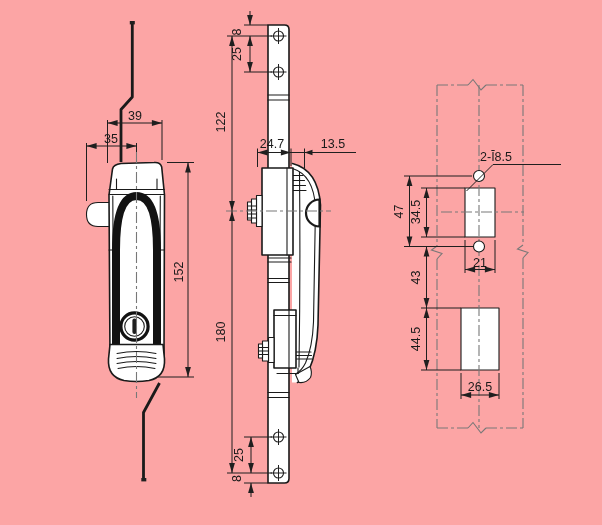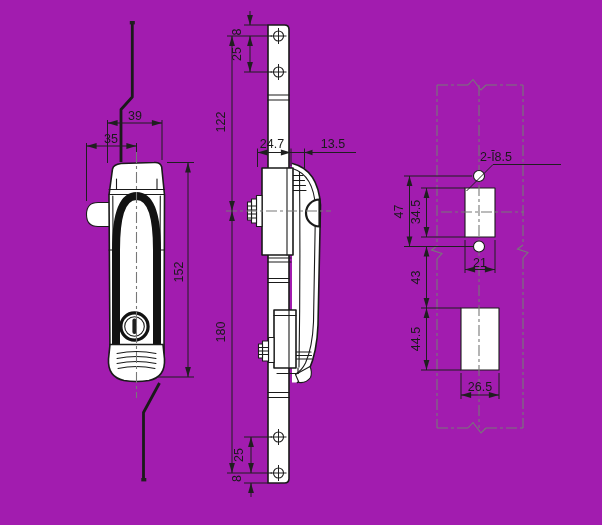--- a/index.html
+++ b/index.html
@@ -1,16 +1,16 @@
 <!DOCTYPE html>
 <html><head>
 <meta charset="utf-8">
 <style>
   html,body{margin:0;padding:0;background:#ffffff;}
-  .stage{width:602px;height:525px;position:relative;background:#a21caf;}
+  .stage{width:602px;height:525px;position:relative;background:#fca5a5;}
   svg{display:block;}
   .ol  {stroke:#1a1a1a;fill:none;stroke-width:1.6;stroke-linejoin:round;stroke-linecap:round;}
   .ol2 {stroke:#1a1a1a;fill:none;stroke-width:1.1;stroke-linejoin:round;stroke-linecap:round;}
   .wf  {fill:#ffffff;}
   .rod {stroke:#1a1a1a;fill:none;stroke-width:2.8;stroke-linejoin:round;stroke-linecap:butt;}
   .dim {stroke:#1f1f1f;fill:none;stroke-width:1;}
   .cl  {stroke:#787878;fill:none;stroke-width:1.1;stroke-dasharray:11 3 3 3;}
   .dimtext{font-family:"Liberation Sans","DejaVu Sans",sans-serif;font-size:12.5px;fill:#1a1a1a;text-anchor:middle;}
   .arr {fill:#1f1f1f;stroke:none;}
 </style>

